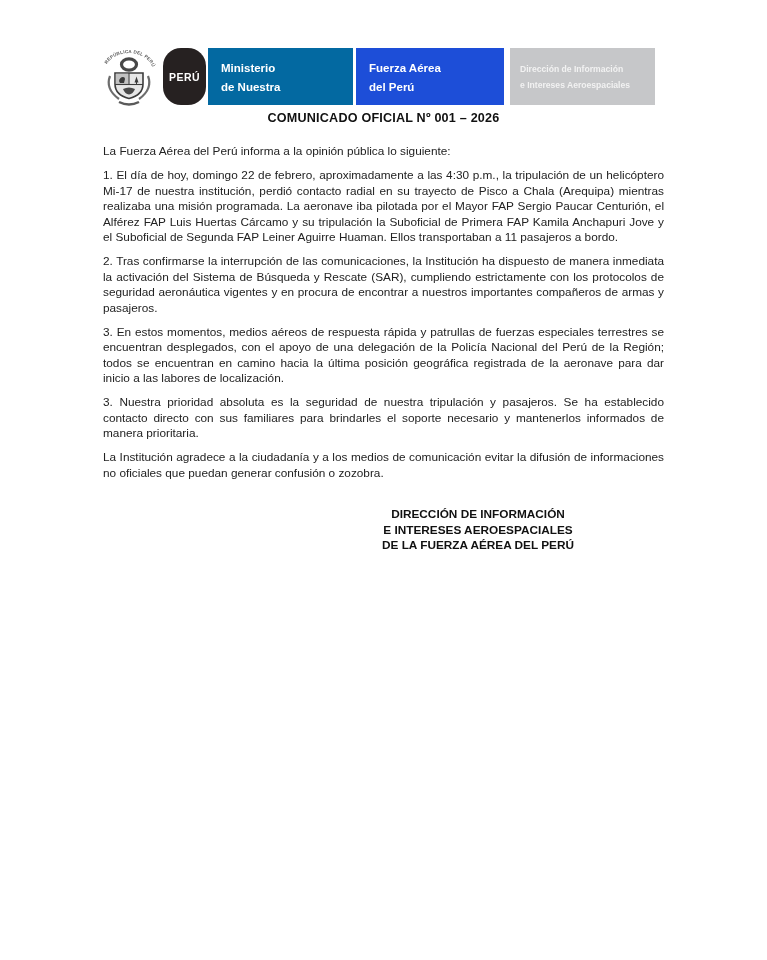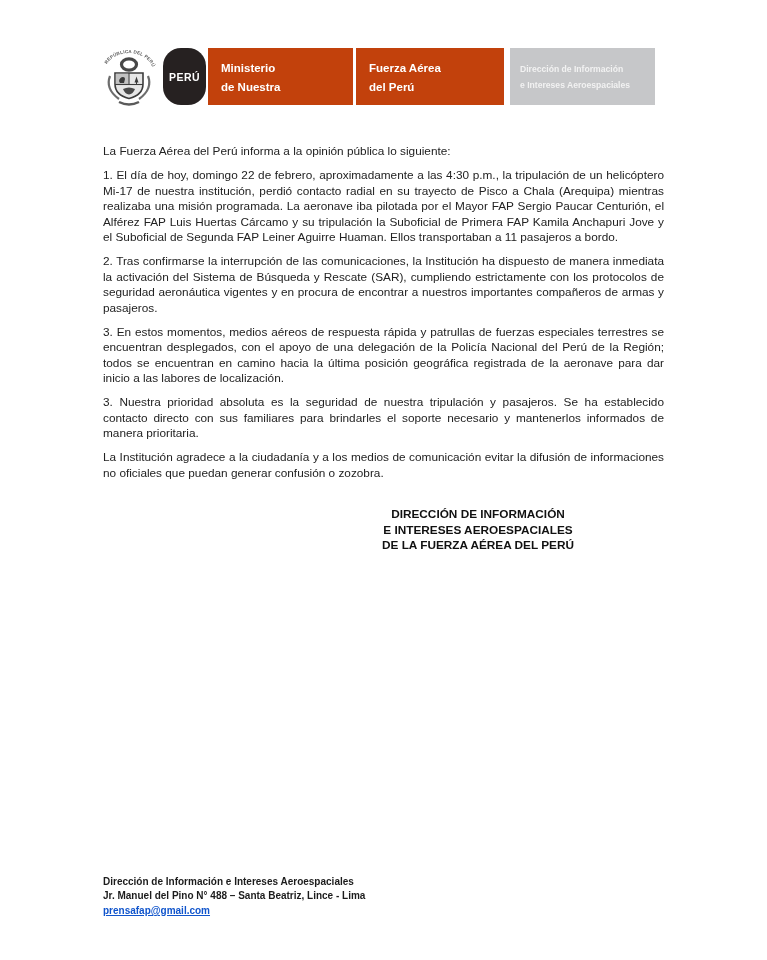--- a/index.html
+++ b/index.html
@@ -78,53 +78,49 @@
 
       <path d="M24 45 q6 -3 12 0 q-2 5 -6 5.5 q-4 -0.5 -6 -5.5 z" fill="#4a4a4a"></path>
 
       <path d="M20 58 q10 5 20 0" fill="none" stroke="#5a5a5a" stroke-width="2.4"></path>
     </svg>
 
     <div class="hbox box-peru" style="background: rgb(38, 33, 33);">
       <span>PERÚ</span>
     </div>
 
-    <div class="hbox box-two box-mindef" style="background: #c2410c;">
+    <div class="hbox box-two box-mindef" style="background: #0369a1;">
       <div>Ministerio</div>
       <div>de Nuestra</div>
     </div>
 
-    <div class="hbox box-two box-fap" style="background: #c2410c;">
+    <div class="hbox box-two box-fap" style="background: #1d4ed8;">
       <div>Fuerza Aérea</div>
       <div>del Perú</div>
     </div>
 
     <div class="hbox box-dir" style="background: rgb(198, 199, 201);">
       <div>Dirección de Información</div>
       <div>e Intereses Aeroespaciales</div>
     </div>
   </div>
 
+  <div class="title">COMUNICADO OFICIAL Nº 001 – 2026</div>
 
   <div class="content">
     <p class="intro">La Fuerza Aérea del Perú informa a la opinión pública lo siguiente:</p>
     <p class="para">1. El día de hoy, domingo 22 de febrero, aproximadamente a las 4:30 p.m., la tripulación de un helicóptero Mi-17 de nuestra institución, perdió contacto radial en su trayecto de Pisco a Chala (Arequipa) mientras realizaba una misión programada. La aeronave iba pilotada por el Mayor FAP Sergio Paucar Centurión, el Alférez FAP Luis Huertas Cárcamo y su tripulación la Suboficial de Primera FAP Kamila Anchapuri Jove y el Suboficial de Segunda FAP Leiner Aguirre Huaman. Ellos transportaban a 11 pasajeros a bordo.</p>
     <p class="para">2. Tras confirmarse la interrupción de las comunicaciones, la Institución ha dispuesto de manera inmediata la activación del Sistema de Búsqueda y Rescate (SAR), cumpliendo estrictamente con los protocolos de seguridad aeronáutica vigentes y en procura de encontrar a nuestros importantes compañeros de armas y pasajeros.</p>
     <p class="para">3. En estos momentos, medios aéreos de respuesta rápida y patrullas de fuerzas especiales terrestres se encuentran desplegados, con el apoyo de una delegación de la Policía Nacional del Perú de la Región; todos se encuentran en camino hacia la última posición geográfica registrada de la aeronave para dar inicio a las labores de localización.</p>
     <p class="para">3. Nuestra prioridad absoluta es la seguridad de nuestra tripulación y pasajeros. Se ha establecido contacto directo con sus familiares para brindarles el soporte necesario y mantenerlos informados de manera prioritaria.</p>
     <p class="para closing">La Institución agradece a la ciudadanía y a los medios de comunicación evitar la difusión de informaciones no oficiales que puedan generar confusión o zozobra.</p>
 
     <div class="sign-block">
       <div class="sig-lines">
         <div>DIRECCIÓN DE INFORMACIÓN</div>
         <div>E INTERESES AEROESPACIALES</div>
         <div>DE LA FUERZA AÉREA DEL PERÚ</div>
       </div>
     </div>
   </div>
 
-  <div class="footer">
-    <div>Dirección de Información e Intereses Aeroespaciales</div>
-    <div>Jr. Manuel del Pino N° 488 – Santa Beatriz, Lince - Lima</div>
-    <a href="#" class="email" style="color: rgb(17, 85, 204);">prensafap@gmail.com</a>
-  </div>
 
 </div>
 
 </body></html>

